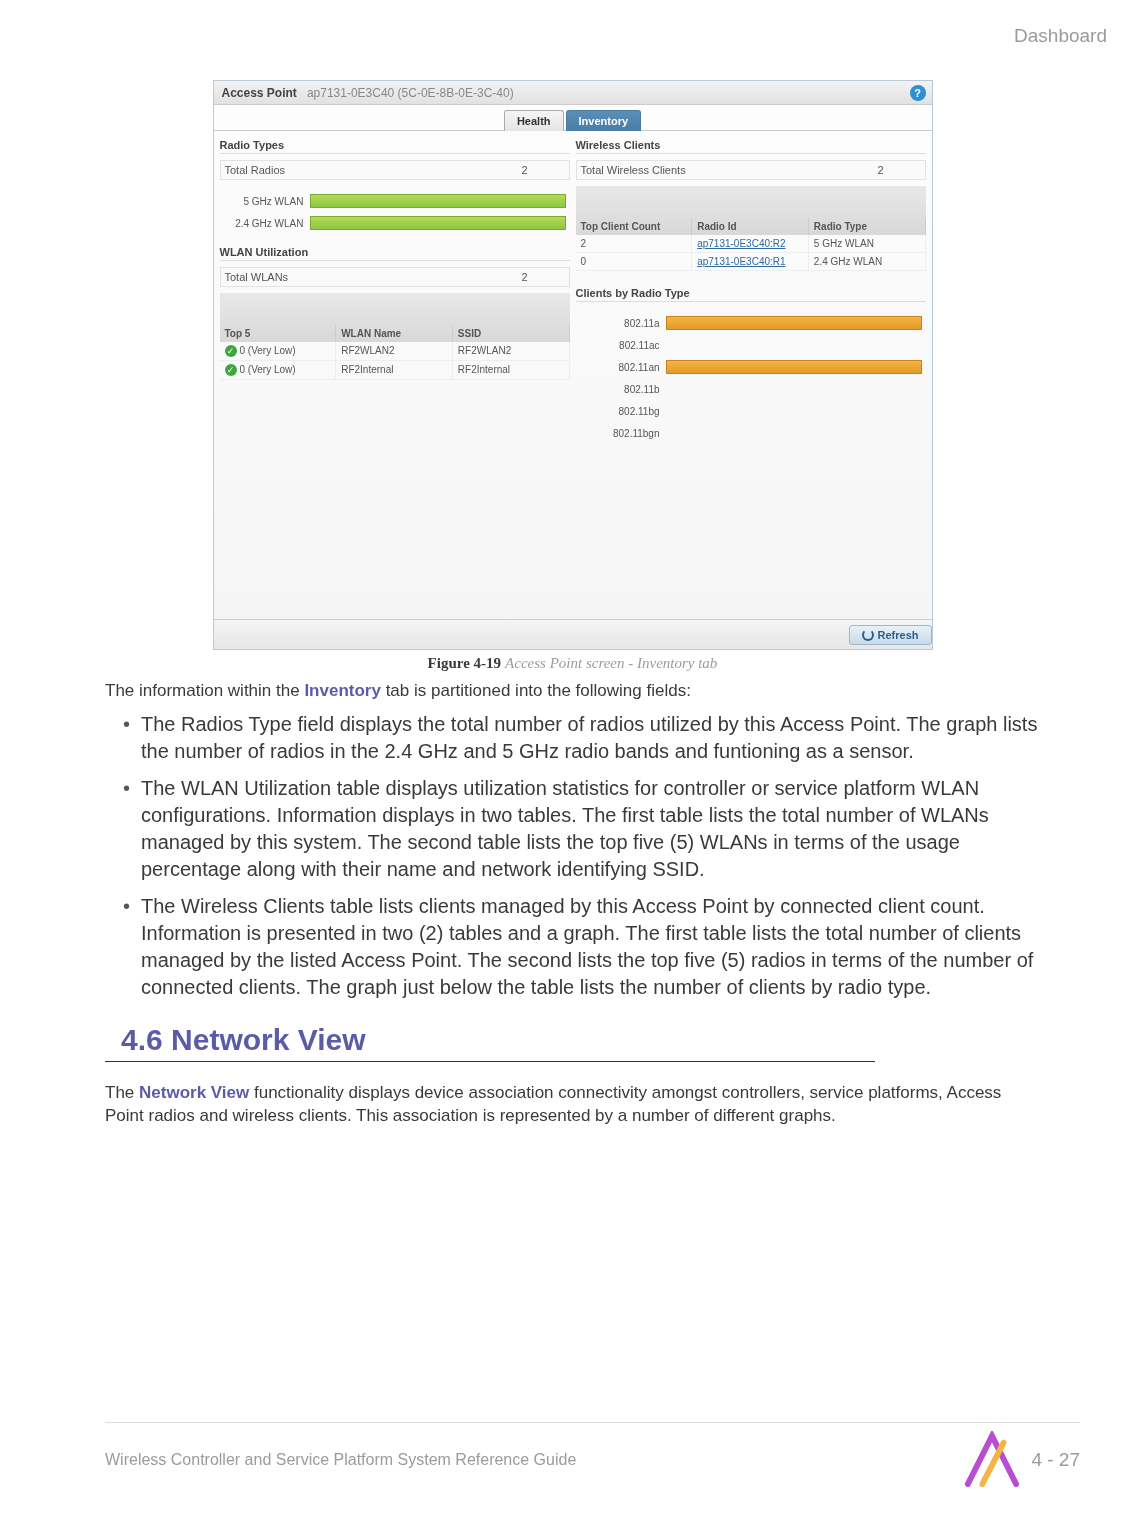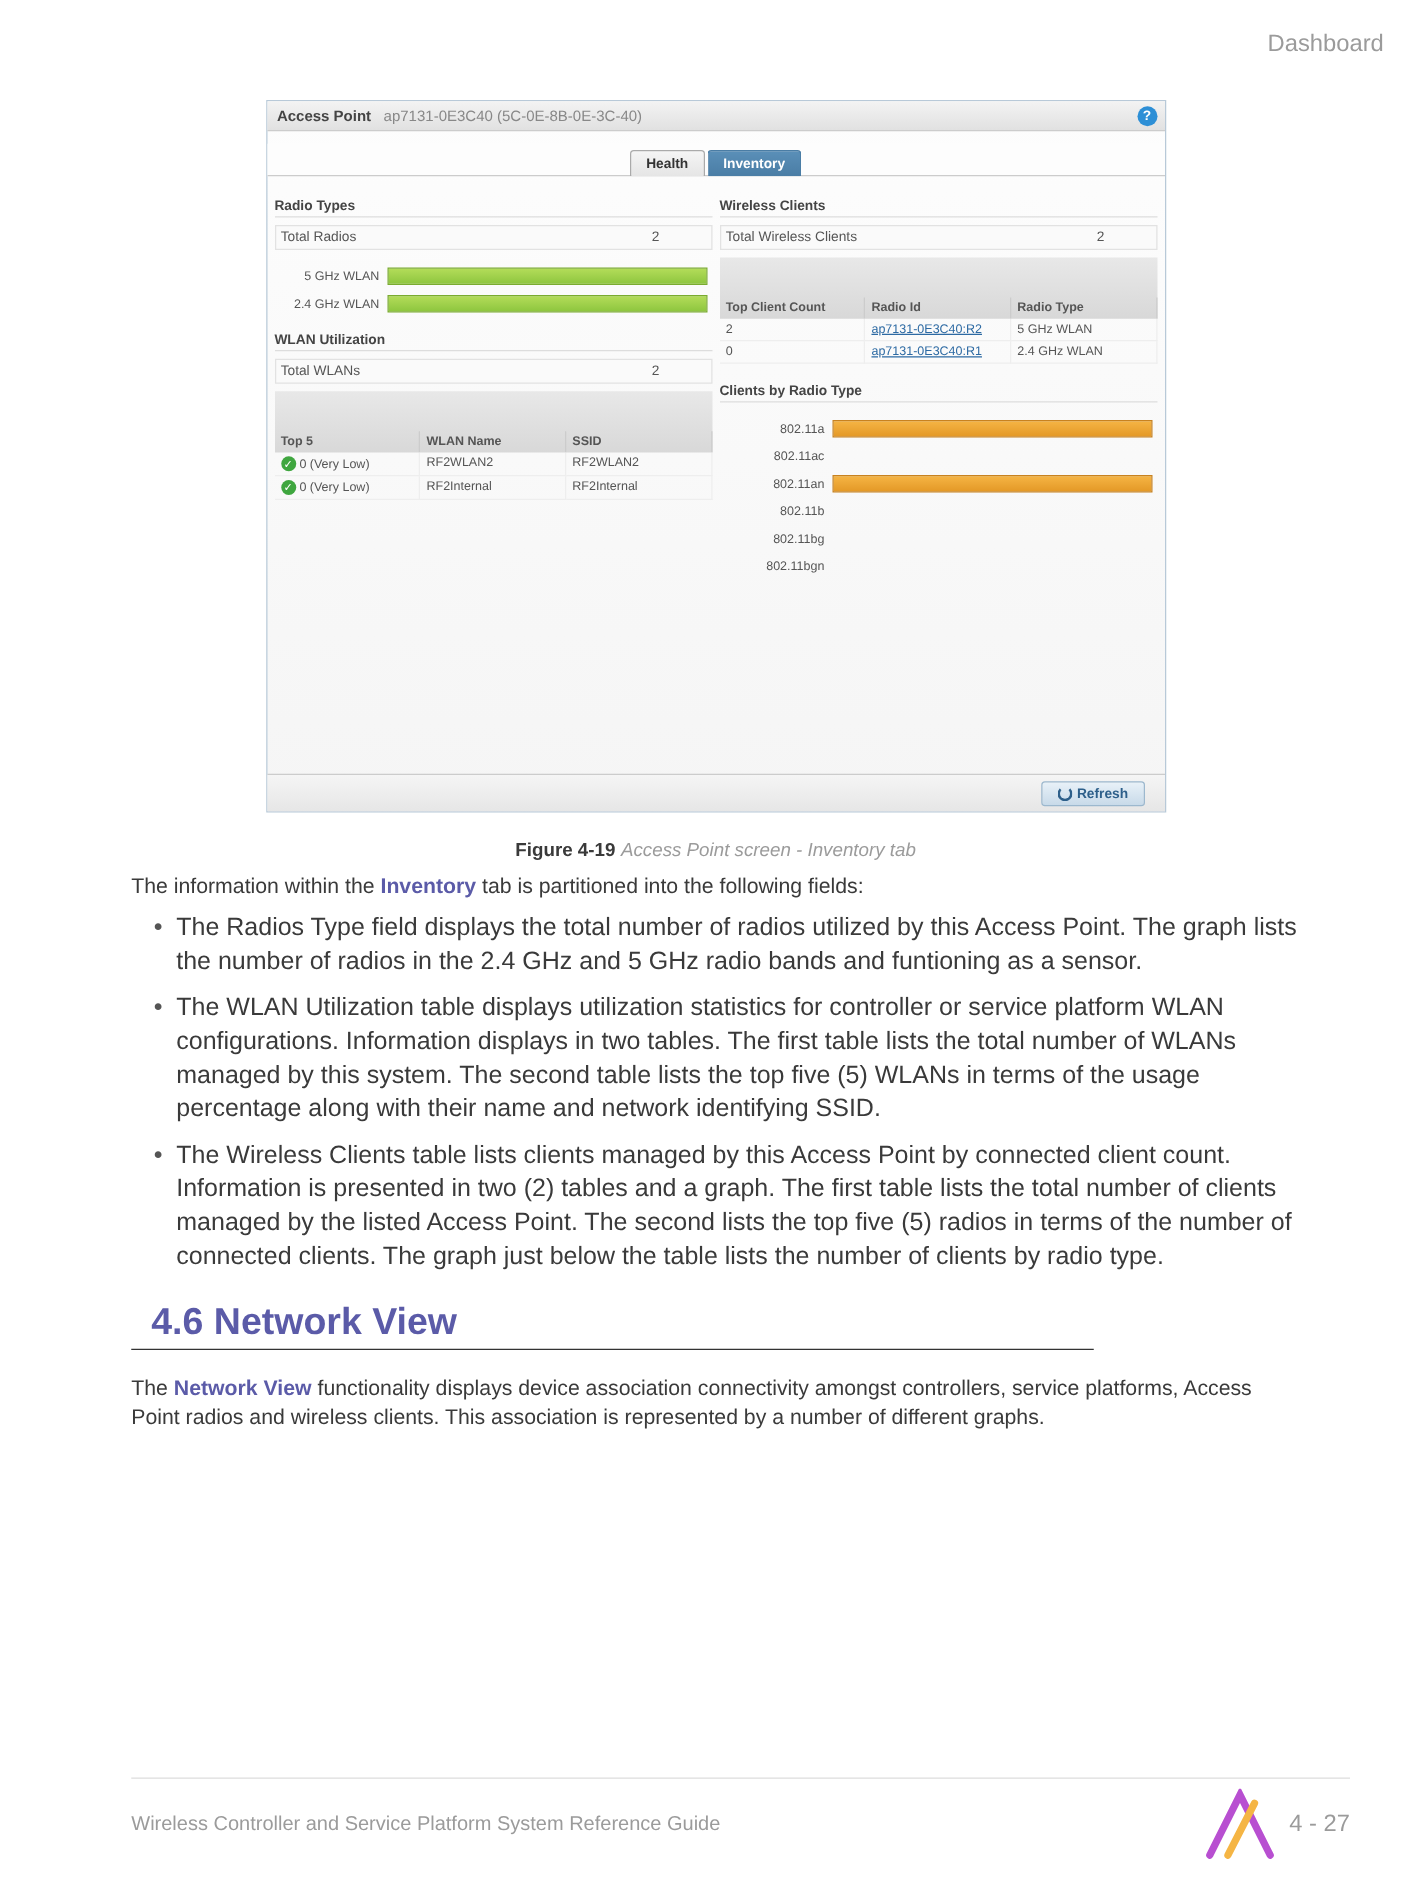--- a/index.html
+++ b/index.html
@@ -24,21 +24,20 @@
     }
     .screenshot {
       width: 720px;
       height: 570px;
       margin: 0 auto;
       border: 1px solid #b8c9d8;
       background: linear-gradient(#fdfdfd, #f5f5f5);
       display: flex;
       flex-direction: column;
       position: relative;
-      gap: 10px;
     }
     .ss-titlebar {
       height: 24px;
       background: linear-gradient(#f3f3f3, #e1e1e1);
       border-bottom: 1px solid #ccc;
       padding: 3px 8px;
       font-size: 12px;
       display: flex;
       align-items: center;
       gap: 10px;
@@ -95,34 +94,35 @@
     .ss-barrow .bar.empty { background: transparent; border: none; }
     .ss-thead { display: flex; background: linear-gradient(#e8e8e8,#d8d8d8); font-weight: bold; font-size: 10px;}
     .ss-thead > div { padding: 3px 5px; flex: 1; border-right: 1px solid #ccc; margin-top: 32px;}
     .ss-tr { display: flex; font-size: 10px;}
     .ss-tr > div { padding: 3px 5px; flex: 1; border-right: 1px solid #eee; border-bottom: 1px solid #eee;}
     .ss-tr .lnk { color: #2d6aa3; text-decoration: underline; }
     .check { display: inline-block; width: 12px; height: 12px; border-radius: 50%; background: #3fa63f; color: #fff; text-align: center; line-height: 12px; font-size: 9px; margin-right: 3px;}
     .ss-footer {
       height: 30px; border-top: 1px solid #ccc;
       background: linear-gradient(#f5f5f5,#e6e6e6);
-      display: flex; justify-content: flex-end; align-items: center; padding: 0 16px;
+      display: flex; justify-content: flex-end; align-items: center; padding: 0 0;
     }
     .ss-btn {
       padding: 3px 12px; font-size: 11px; font-weight: bold; color: #2d5f8a;
       background: linear-gradient(#e8f1f8,#c8dae9); border: 1px solid #9cb8ce; border-radius: 3px;
       display: flex; align-items: center; gap: 4px;
     }
     .refresh-icon {
       width: 12px; height: 12px; border: 2px solid #2d5f8a; border-top-color: transparent;
       border-radius: 50%; display: inline-block;
     }
     .fig-caption {
       text-align: center;
-      margin-top: 22px;
+      margin-top: 4px;
+      font-family: Liberation Serif, serif;
     }
     .fig-caption .fnum { font-weight: bold; font-size: 15px; }
     .fig-caption .ftxt { font-style: italic; color: #9b9b9b; font-size: 15px; }
     .body-text {
       font-size: 17px;
       line-height: 1.35;
       margin-top: 8px;
     }
     .body-text .kw { color: #5b5ba8; font-weight: bold; }
     ul.body-list {

